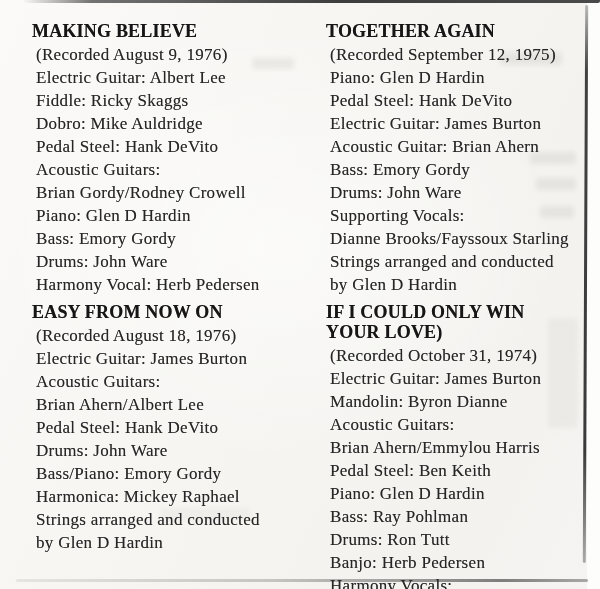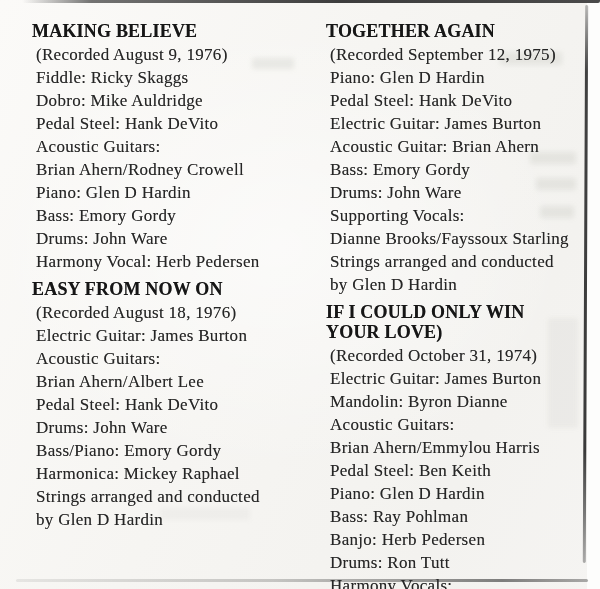--- a/index.html
+++ b/index.html
@@ -96,25 +96,26 @@
   <div class="ghost g4"></div>
   <div class="ghost g5"></div>
   <div class="ghost g6"></div>
   <div class="ghost g7"></div>
 
   <div class="col col-left">
 
     <section class="song">
       <h2 class="song-title">MAKING BELIEVE</h2>
       <p class="recorded">(Recorded August 9, 1976)</p>
+      <p class="credit">Electric Guitar: Albert Lee</p>
       <p class="credit">Fiddle: Ricky Skaggs</p>
       <p class="credit">Dobro: Mike Auldridge</p>
       <p class="credit">Pedal Steel: Hank DeVito</p>
       <p class="credit">Acoustic Guitars:</p>
-      <p class="credit">Brian Ahern/Rodney Crowell</p>
+      <p class="credit">Brian Gordy/Rodney Crowell</p>
       <p class="credit">Piano: Glen D Hardin</p>
       <p class="credit">Bass: Emory Gordy</p>
       <p class="credit">Drums: John Ware</p>
       <p class="credit">Harmony Vocal: Herb Pedersen</p>
     </section>
 
     <section class="song">
       <h2 class="song-title">EASY FROM NOW ON</h2>
       <p class="recorded">(Recorded August 18, 1976)</p>
       <p class="credit">Electric Guitar: James Burton</p>
@@ -151,21 +152,21 @@
       <h2 class="song-title">IF I COULD ONLY WIN
 YOUR LOVE)</h2>
       <p class="recorded">(Recorded October 31, 1974)</p>
       <p class="credit">Electric Guitar: James Burton</p>
       <p class="credit">Mandolin: Byron Dianne</p>
       <p class="credit">Acoustic Guitars:</p>
       <p class="credit">Brian Ahern/Emmylou Harris</p>
       <p class="credit">Pedal Steel: Ben Keith</p>
       <p class="credit">Piano: Glen D Hardin</p>
       <p class="credit">Bass: Ray Pohlman</p>
+      <p class="credit">Drums: Ron Tutt</p>
       <p class="credit">Banjo: Herb Pedersen</p>
-      <p class="credit">Drums: Ron Tutt</p>
       <p class="credit">Harmony Vocals:</p>
       <p class="credit">Herb Pedersen/Emmylou Harris</p>
     </section>
 
   </div>
 
 </main>
 
 </body></html>

